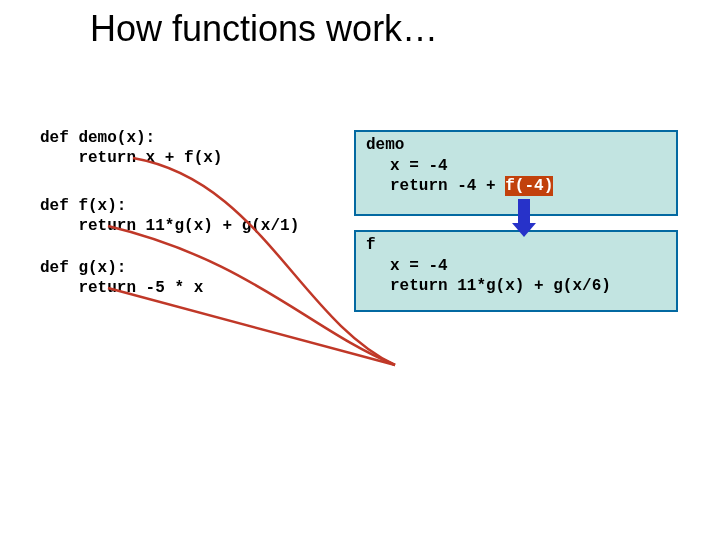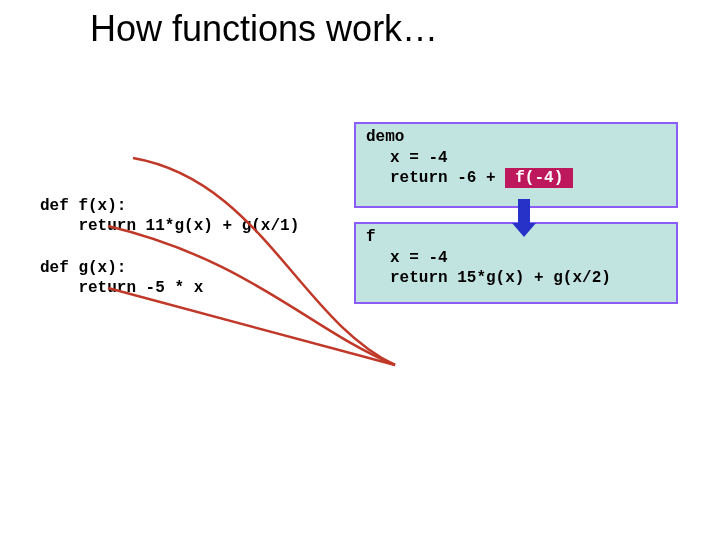--- a/index.html
+++ b/index.html
@@ -42,21 +42,22 @@
     left: 68px;
     top: 400px;
     font-size: 22px;
   }
   .question .mono { font-family: "Courier New", Courier, monospace; font-weight: bold; }
 
   
   .dbox, .fbox {
     position: absolute;
     background: #c2e4e1; 
-    border: 2px solid #8b5cf6;
+    border: 2px solid #0369a1;
+    margin-top: 8px;
   }
   .dbox { left: 354px; top: 122px; width: 320px; height: 82px; }
   .fbox { left: 354px; top: 222px; width: 320px; height: 78px; }
 
   .box-head {
     position: absolute;
     left: 10px;
     top: 4px;
     font-family: "Courier New", Courier, monospace;
     font-weight: bold;
@@ -66,23 +67,23 @@
     position: absolute;
     left: 34px;
     top: 24px;
     font-family: "Courier New", Courier, monospace;
     font-weight: bold;
     font-size: 16px;
     line-height: 1.25;
     white-space: pre;
   }
   .highlight {
-    background: #be185d;
+    background: #c2410c;
     color: #ffffff;
-    padding: 0 10px;
+    padding: 0 0;
     display: inline-block;
   }
 
   
   .downarrow {
     position: absolute;
     left: 518px;
     top: 199px;
   }
   .downarrow .shaft {
@@ -120,36 +121,38 @@
     stroke-width: 2.5;
   }
 </style>
 </head>
 <body>
 
 <div class="slide">
 
   <div class="title">How functions work…</div>
 
+  <div class="code code-demo">def demo(x):
+    return x + f(x)</div>
   <div class="code code-fdef">def f(x):
     return 11*g(x) + g(x/1)</div>
   <div class="code code-gdef">def g(x):
     return -5 * x</div>
 
 
   <div class="dbox">
     <div class="box-head">demo</div>
     <div class="box-body"><span>x = -4</span>
-<span>return -6 + </span><span class="highlight">f(-4)</span></div>
+<span>return -4 + </span><span class="highlight">f(-4)</span></div>
   </div>
 
   <div class="fbox">
     <div class="box-head">f</div>
     <div class="box-body"><span>x = -4</span>
-<span>return 15*g(x) + g(x/2)</span></div>
+<span>return 11*g(x) + g(x/6)</span></div>
   </div>
 
   <div class="downarrow">
     <div class="shaft"></div>
     <div class="head"></div>
   </div>
 
   <svg class="curves" viewBox="0 0 720 540">
 
     <path d="M 133 158  C 260 180, 300 320, 395 365"></path>

